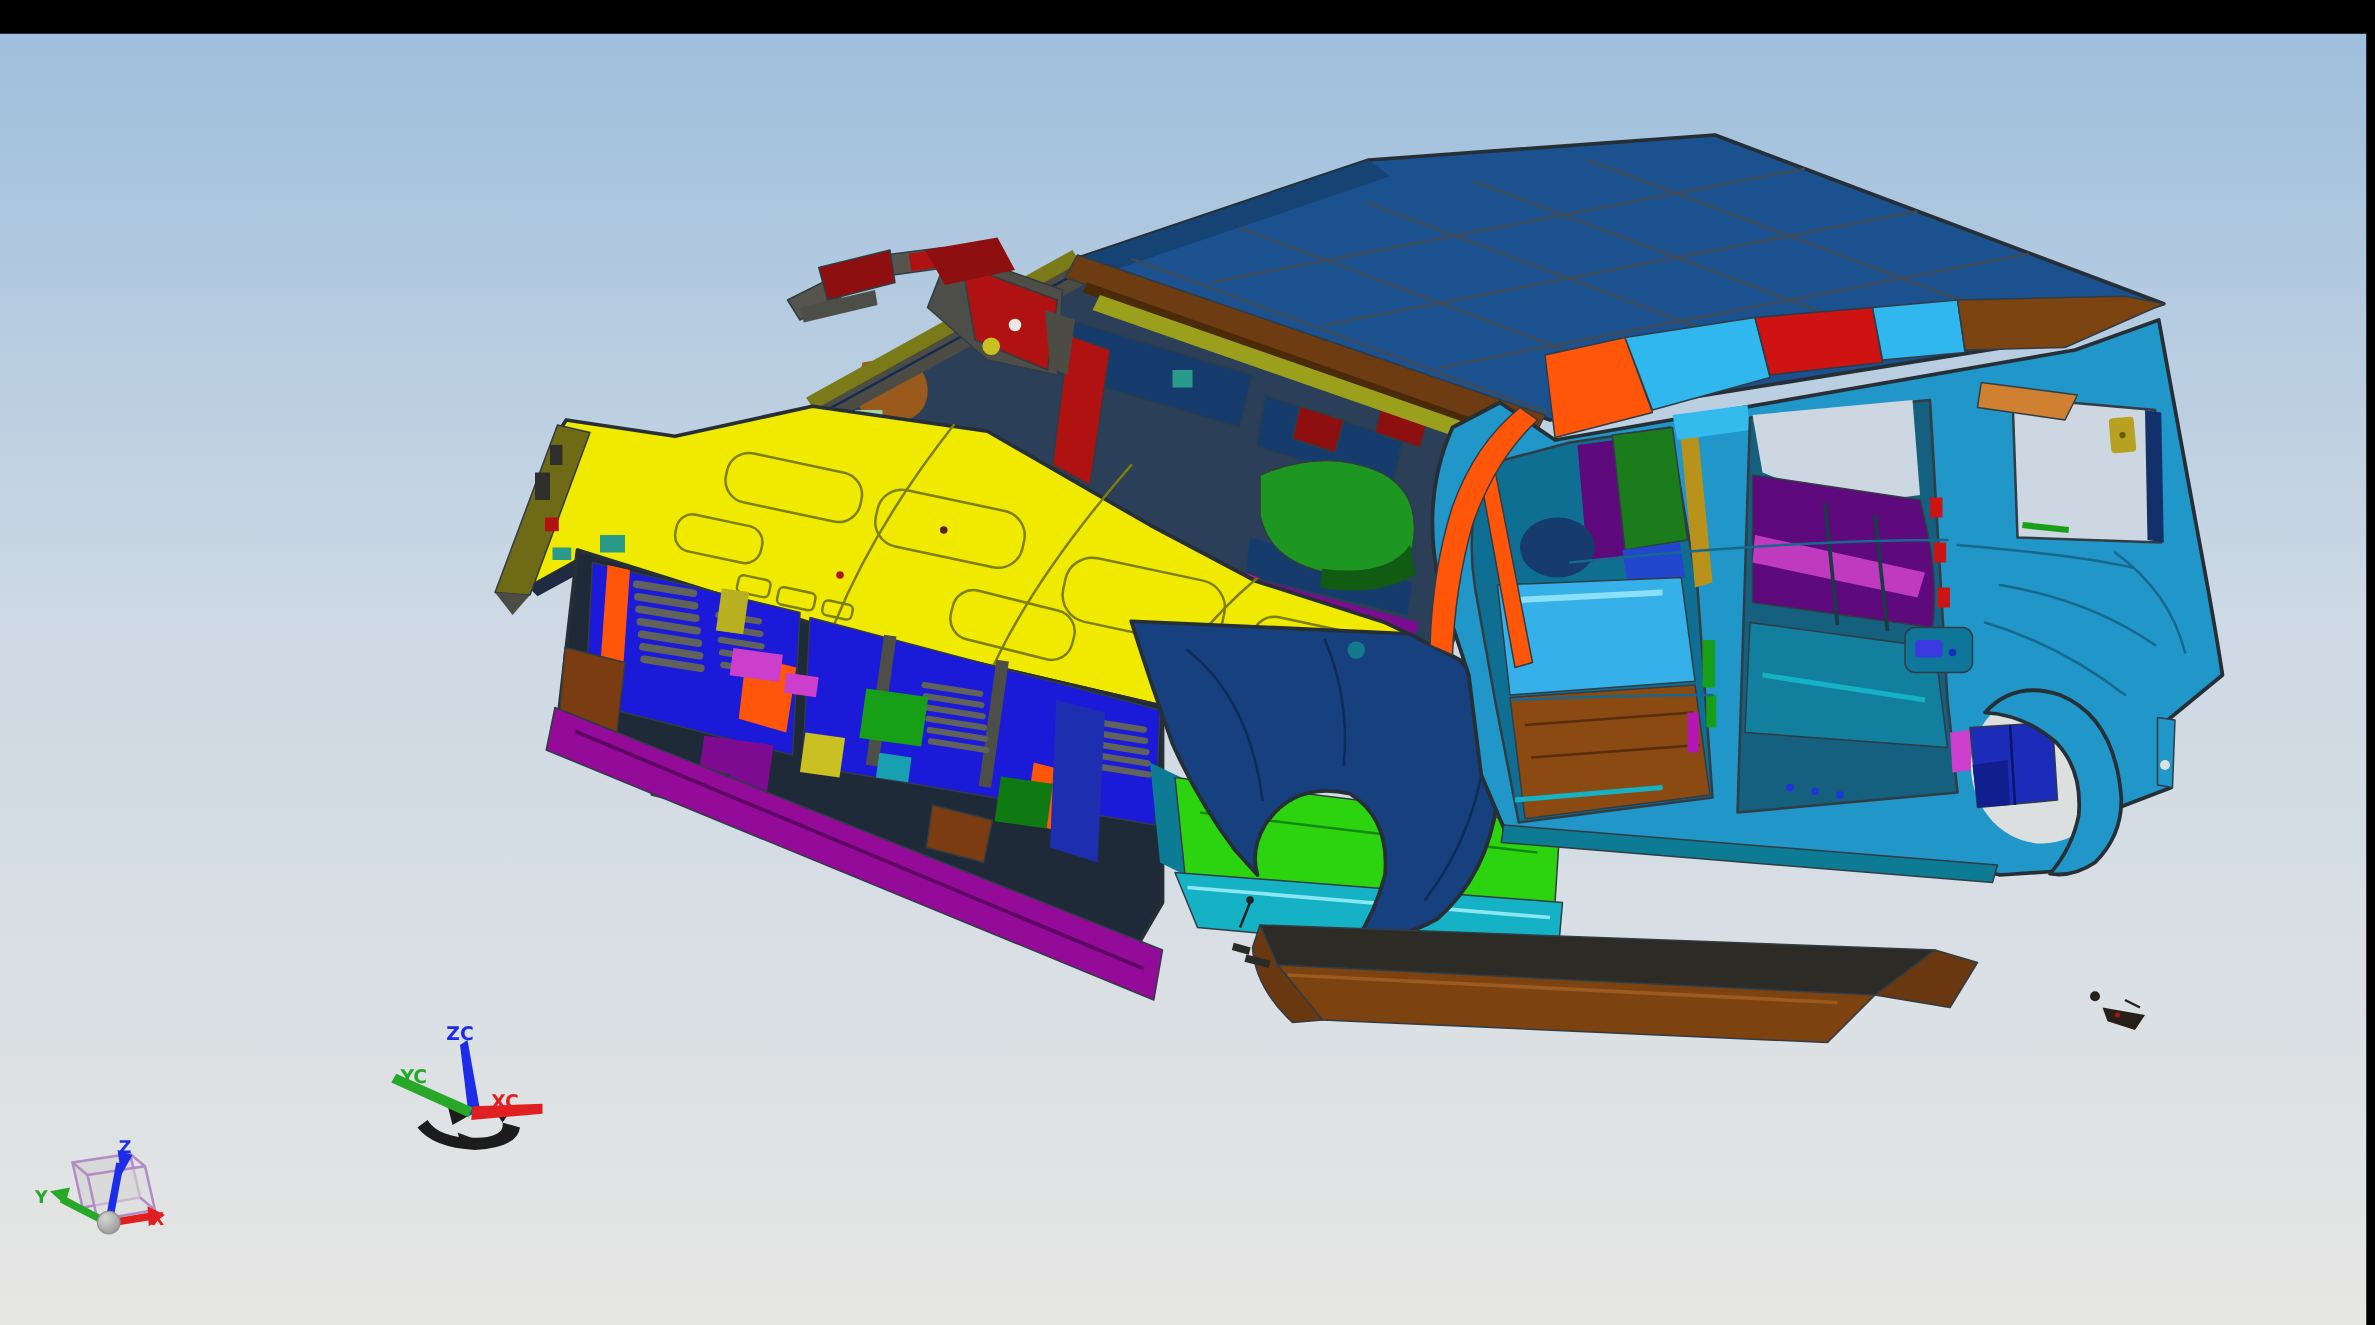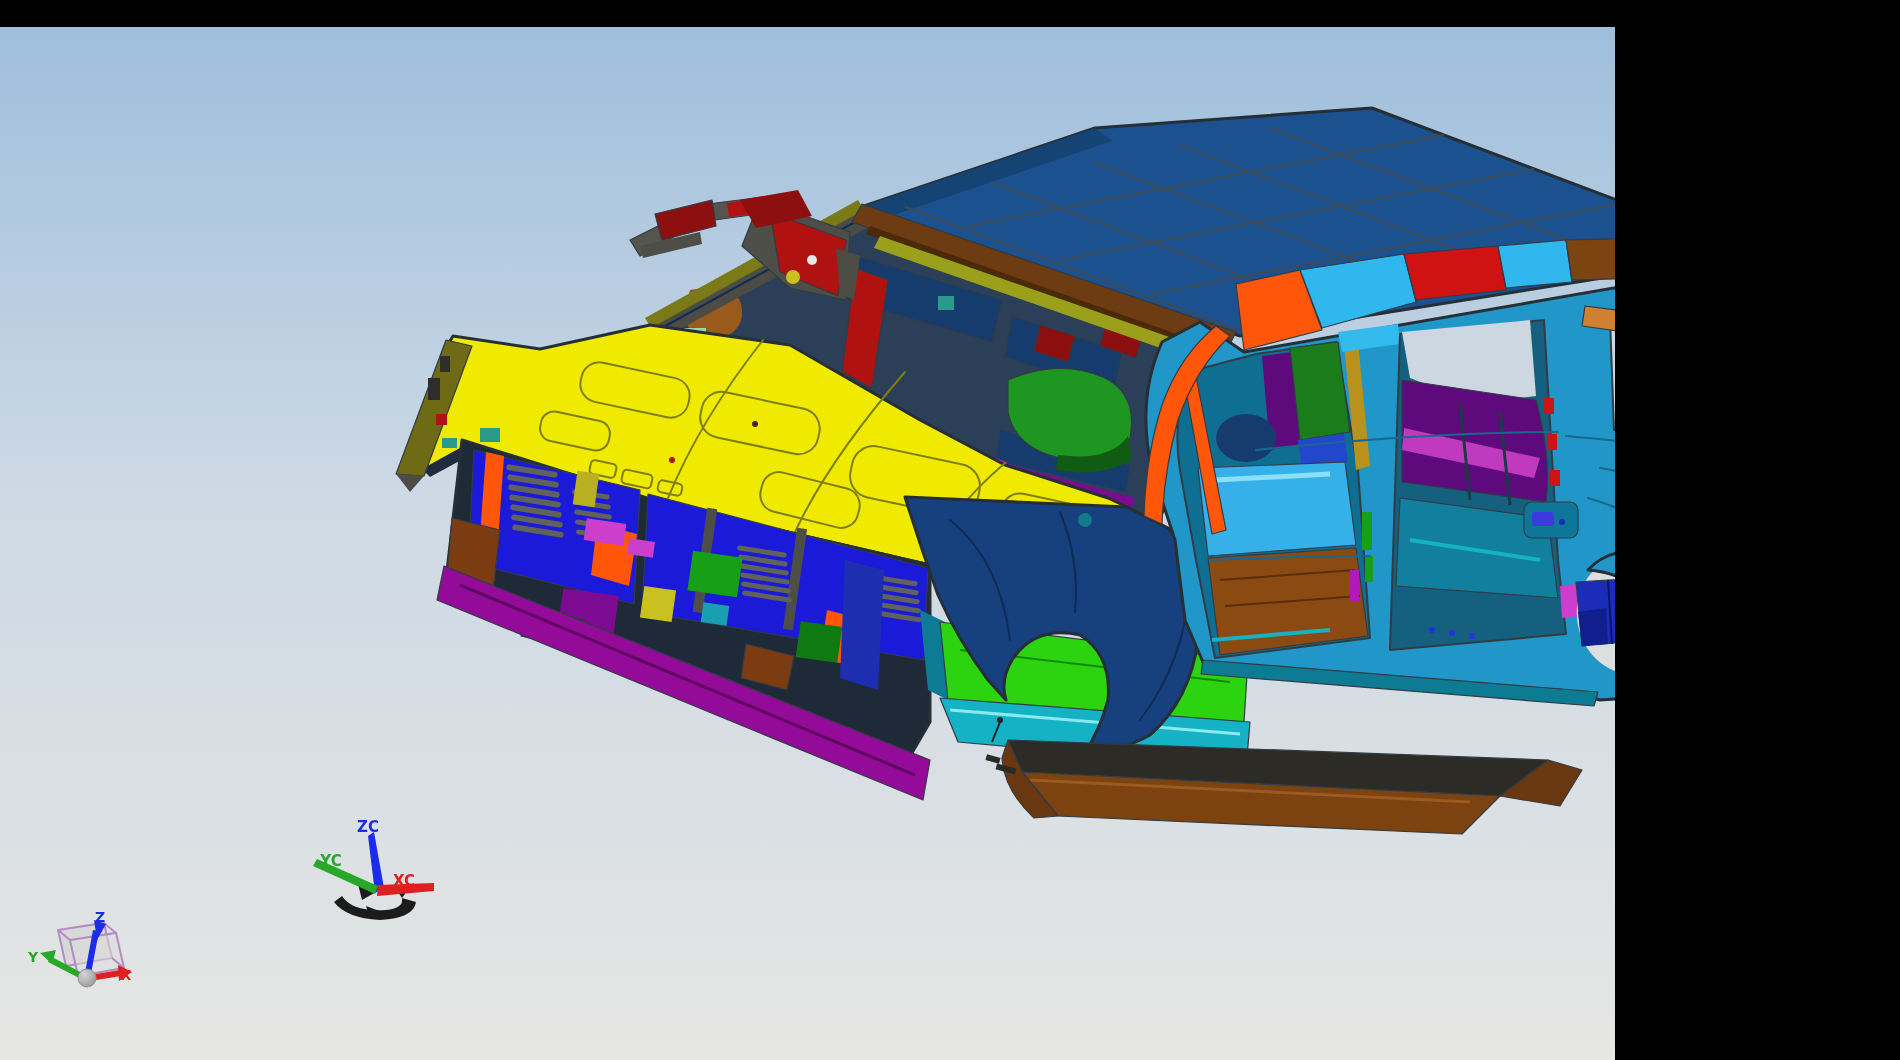--- a/index.html
+++ b/index.html
@@ -1,16 +1,16 @@
 <!DOCTYPE html>
 <html><head>
 <meta charset="utf-8">
 <style>
   html,body{margin:0;padding:0;background:#000;}
-  #stage{position:relative;width:1615px;height:1060px;overflow:hidden;font-family:"DejaVu Sans","Liberation Sans",sans-serif;}
+  #stage{position:relative;width:1900px;height:1060px;overflow:hidden;font-family:"DejaVu Sans","Liberation Sans",sans-serif;}
   svg{display:block;}
   .st{stroke:#313c44;stroke-width:2;stroke-linejoin:round;}
   .st1{stroke:#313c44;stroke-width:1.2;stroke-linejoin:round;}
   .st3{stroke:#262f35;stroke-width:3;stroke-linejoin:round;}
   .ln{fill:none;stroke:#313c44;stroke-width:2;stroke-linecap:round;}
   .cr{fill:none;stroke:#7e7e0a;stroke-width:2;stroke-linecap:round;}
   .rg{fill:none;stroke:#3e4b56;stroke-width:2;}
   .tc{fill:none;stroke:#17688c;stroke-width:2;stroke-linecap:round;}
   .nc{fill:none;stroke:#0f2c55;stroke-width:2;stroke-linecap:round;}
   .axis-label{font-size:14px;font-weight:bold;}

